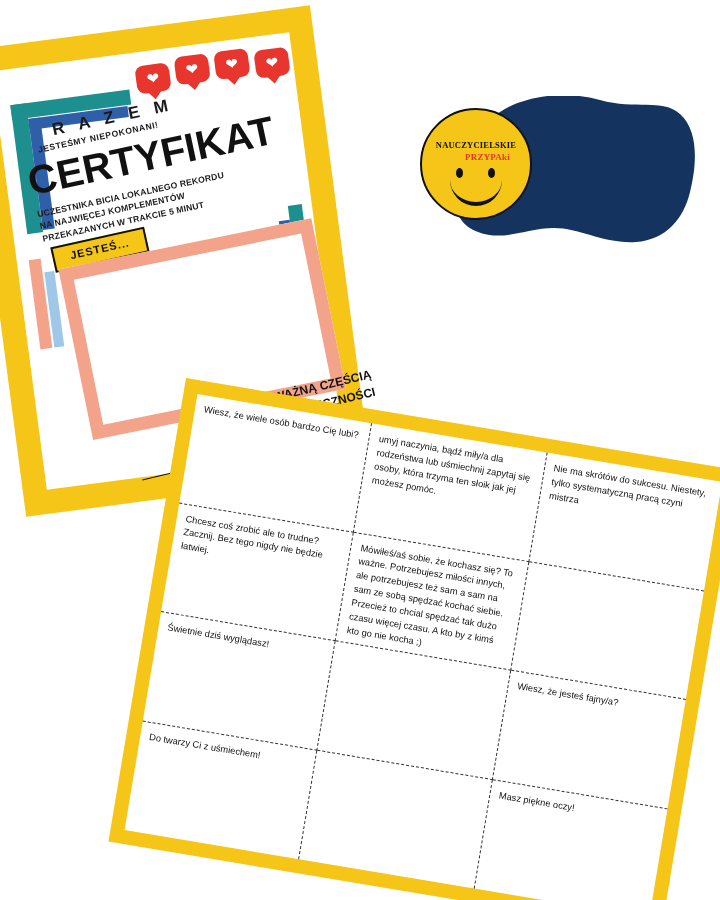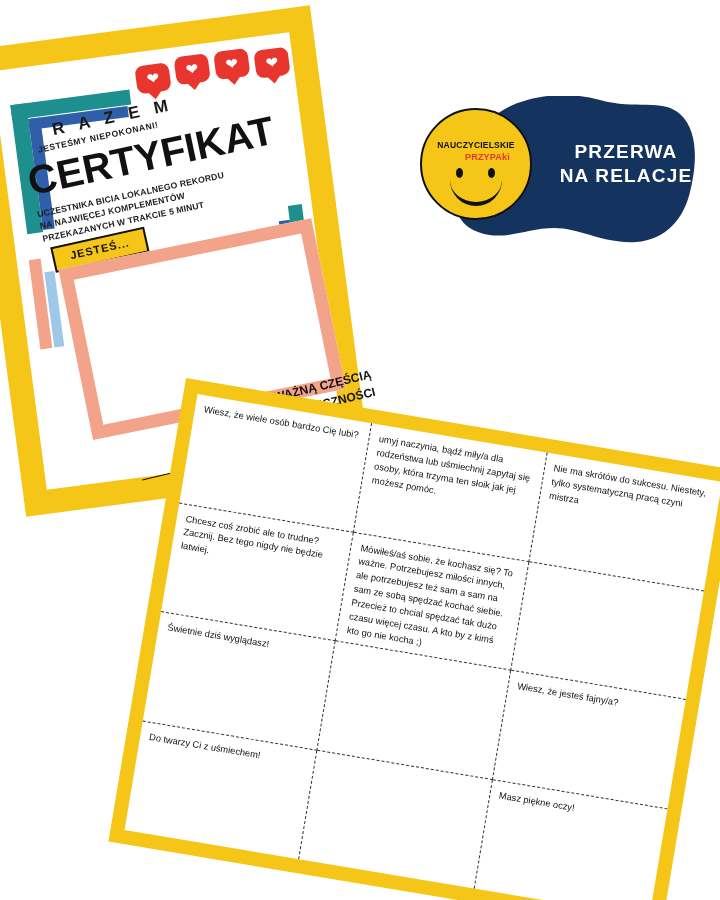--- a/index.html
+++ b/index.html
@@ -252,20 +252,21 @@
     color: #111;
   }
 
   
   .logo-wrap {
     position: absolute;
     left: 404px;
     top: 96px;
     width: 296px;
     height: 150px;
+    font-family: Liberation Serif, serif;
   }
   .blob {
     position: absolute;
     left: 0; top: 0;
     width: 296px;
     height: 150px;
   }
   .smiley {
     position: absolute;
     left: 16px;
@@ -426,24 +427,20 @@
   <div class="logo-wrap">
     <svg class="blob" viewBox="0 0 296 150">
       <path d="M96,16 C120,0 160,-6 196,4 C232,14 258,2 276,18 C296,36 292,72 286,96 C280,122 262,144 232,146 C200,148 176,132 150,132 C122,132 100,146 74,136 C52,128 48,108 54,88 C60,68 72,30 96,16 Z" fill="#14345f"></path>
     </svg>
     <div class="smiley">
       <div class="text-top">NAUCZYCIELSKIE</div>
       <div class="text-bot">PRZYPAki</div>
       <div class="eye l"></div>
       <div class="eye r"></div>
       <div class="mouth"></div>
-    </div>
-    <div class="logo-text">
-      <div>PRZERWA</div>
-      <div>NA RELACJE</div>
     </div>
   </div>
 
   <div class="grid-sheet">
     <div class="grid-inner">
       <div class="cell" style="white-space: pre-line;">Wiesz, że wiele osób bardzo Cię lubi?</div>
       <div class="cell" style="white-space: pre-line;">umyj naczynia, bądź miły/a dla rodzeństwa lub uśmiechnij zapytaj się osoby, która trzyma ten słoik jak jej możesz pomóc.</div>
       <div class="cell" style="white-space: pre-line;">Nie ma skrótów do sukcesu. Niestety, tylko systematyczną pracą czyni mistrza</div>
       <div class="cell" style="white-space: pre-line;">Chcesz coś zrobić ale to trudne?
 Zacznij. Bez tego nigdy nie będzie łatwiej.</div>

